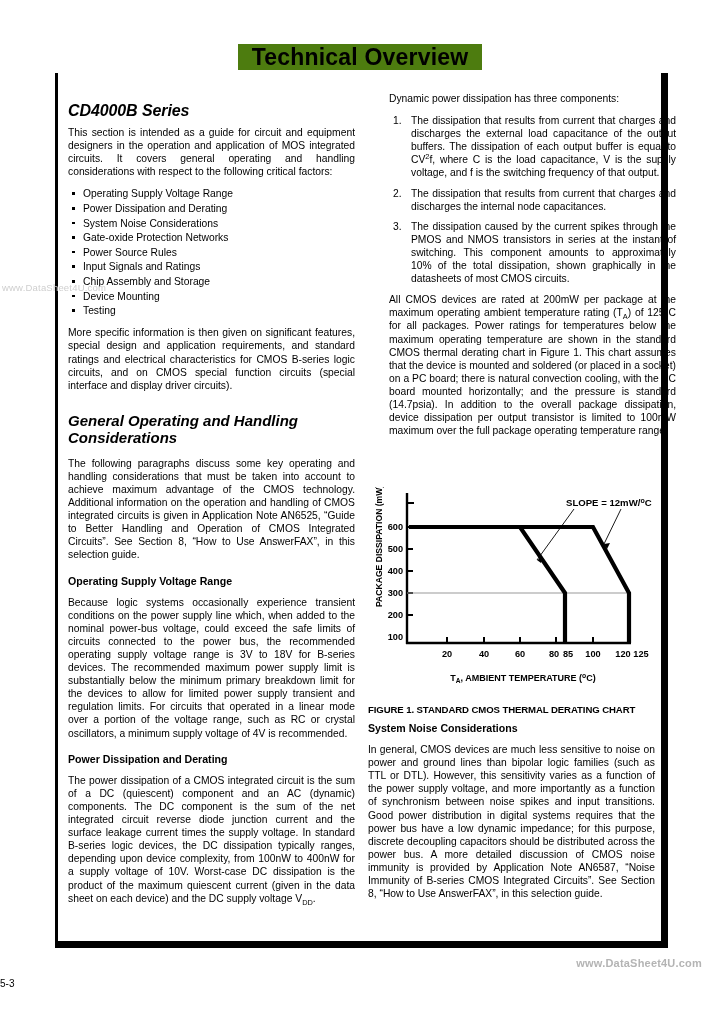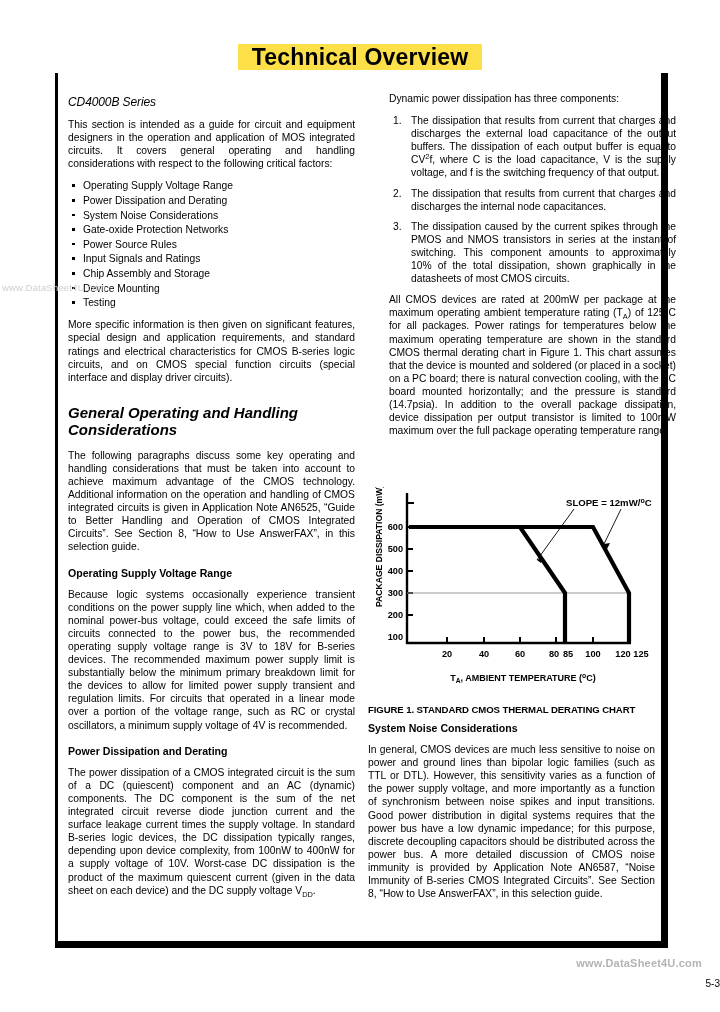--- a/index.html
+++ b/index.html
@@ -19,21 +19,21 @@
     position: absolute;
     top: 44px; left: 0; width: 720px;
     text-align: center;
     font-size: 23px;
     font-weight: bold;
     letter-spacing: 0.2px;
     z-index: 5;
     background: #ffffff;
     padding: 0 0 2px 0;
   }
-  #page-title span { background: #fde047; padding: 0 14px; }
+  #page-title span { background: #4d7c0f; padding: 0 14px; }
 
   
   #frame {
     position: absolute;
     left: 55px; top: 66px;
     width: 613px; height: 882px;
     border-left: 3px solid #000;
     border-top: 3px solid #000;
     border-right: 7px solid #000;
     border-bottom: 7px solid #000;
@@ -45,24 +45,24 @@
     position: absolute;
     top: 92px;
     width: 287px;
     font-size: 10.3px;
     line-height: 13.1px;
   }
   #col-left  { left: 68px; }
   #col-right { left: 389px; }
 
   .series-head {
-    font-size: 12px;
-    font-weight: normal;
+    font-size: 16px;
+    font-weight: bold;
     font-style: italic;
-    margin: 4px 0 9px 0;
+    margin: 12px 0 9px 0;
     letter-spacing: -0.1px;
   }
   .sec-head {
     font-size: 15px;
     font-weight: bold;
     font-style: italic;
     line-height: 17.5px;
     margin: 20px 0 10px 0;
   }
   .sub-head {
@@ -131,21 +131,21 @@
     font-weight: bold;
     text-align: left;
     margin-top: 4px;
     letter-spacing: -0.1px;
   }
 
   
   #folio {
     position: absolute;
     left: 0; top: 978px; width: 720px;
-    text-align: right;
+    text-align: left;
     font-size: 10px;
   }
   #watermark-br {
     position: absolute;
     right: 18px; top: 957px;
     font-size: 11px;
     font-weight: bold;
     color: #b4b4b4;
     letter-spacing: 0.2px;
   }

